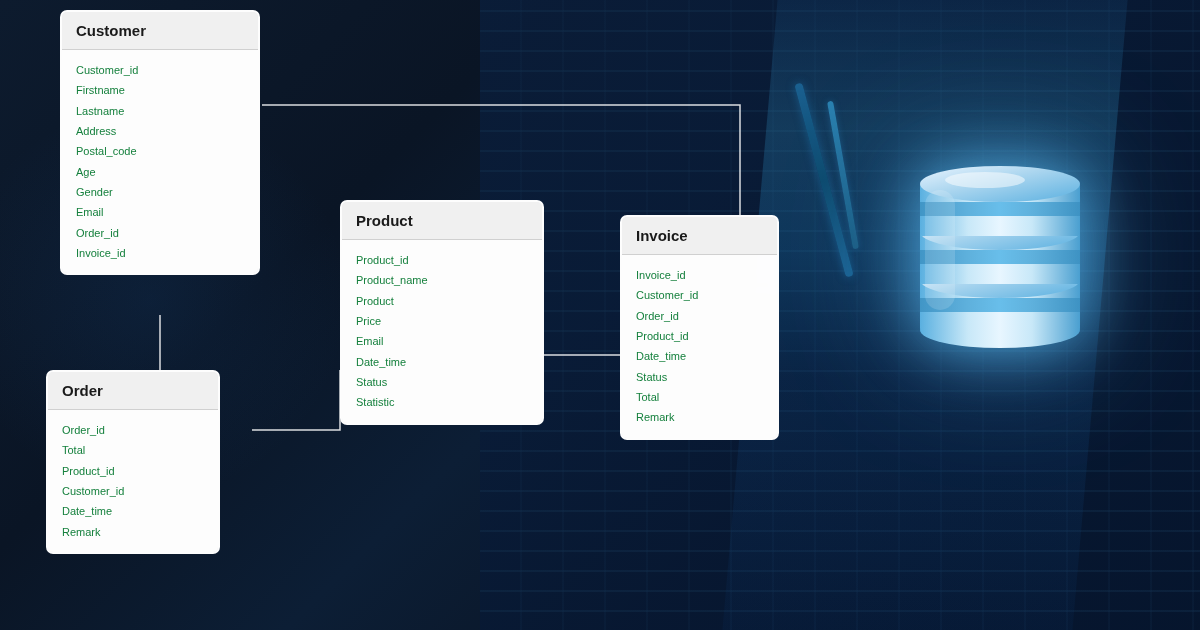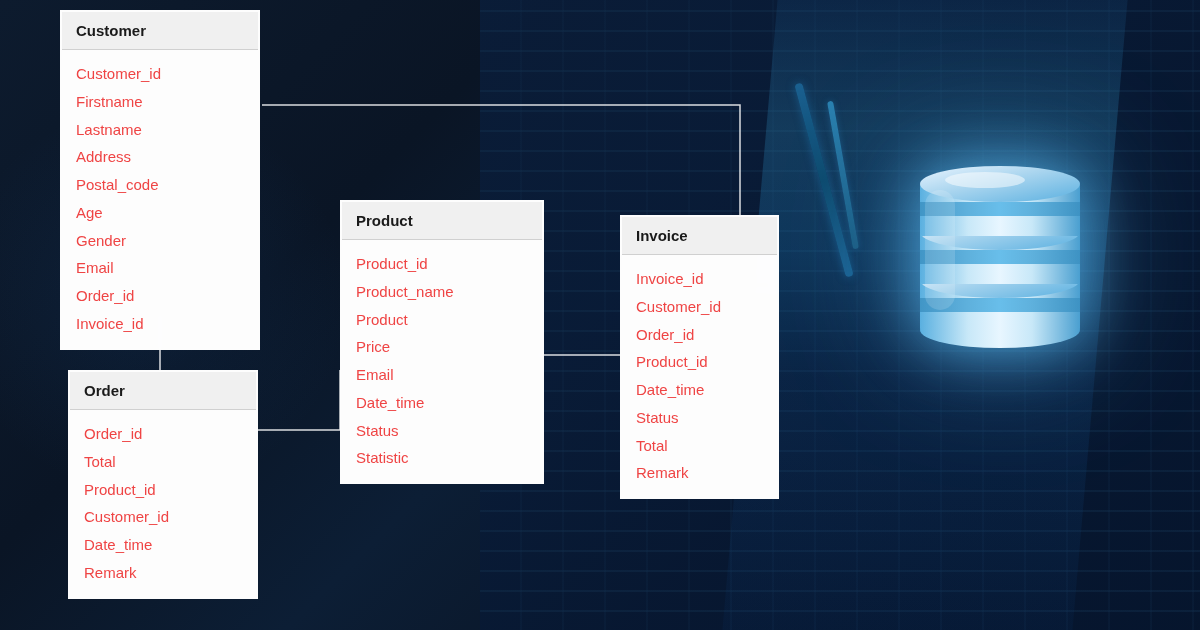--- a/index.html
+++ b/index.html
@@ -116,42 +116,42 @@
     .erd-container {
       position: absolute;
       inset: 0;
       padding: 20px;
     }
 
     .erd-table {
       position: absolute;
       background: rgba(255, 255, 255, 0.92);
       border: 2px solid rgba(255, 255, 255, 0.9);
-      border-radius: 0;
+      border-radius: 7px;
       overflow: hidden;
       backdrop-filter: blur(2px);
     }
 
     .erd-table-header {
       background: rgba(240, 240, 240, 0.95);
       border-bottom: 1px solid rgba(200, 200, 200, 0.8);
       padding: 10px 14px;
       font-weight: 700;
       font-size: 15px;
       color: #1a1a1a;
     }
 
     .erd-table-body {
       padding: 10px 14px;
       background: rgba(255, 255, 255, 0.9);
     }
 
     .erd-field {
-      font-size: 15px;
-      color: #ef4444;
+      font-size: 11px;
+      color: #15803d;
       line-height: 1.85;
     }
 
     
     .connectors-svg {
       position: absolute;
       inset: 0;
       width: 100%;
       height: 100%;
       pointer-events: none;
@@ -159,23 +159,23 @@
 
     
     .table-customer {
       left: 60px;
       top: 10px;
       width: 200px;
     }
 
     
     .table-order {
-      left: 68px;
+      left: 46px;
       top: 370px;
-      width: 190px;
+      width: 174px;
     }
 
     
     .table-product {
       left: 340px;
       top: 200px;
       width: 204px;
     }
 
     

